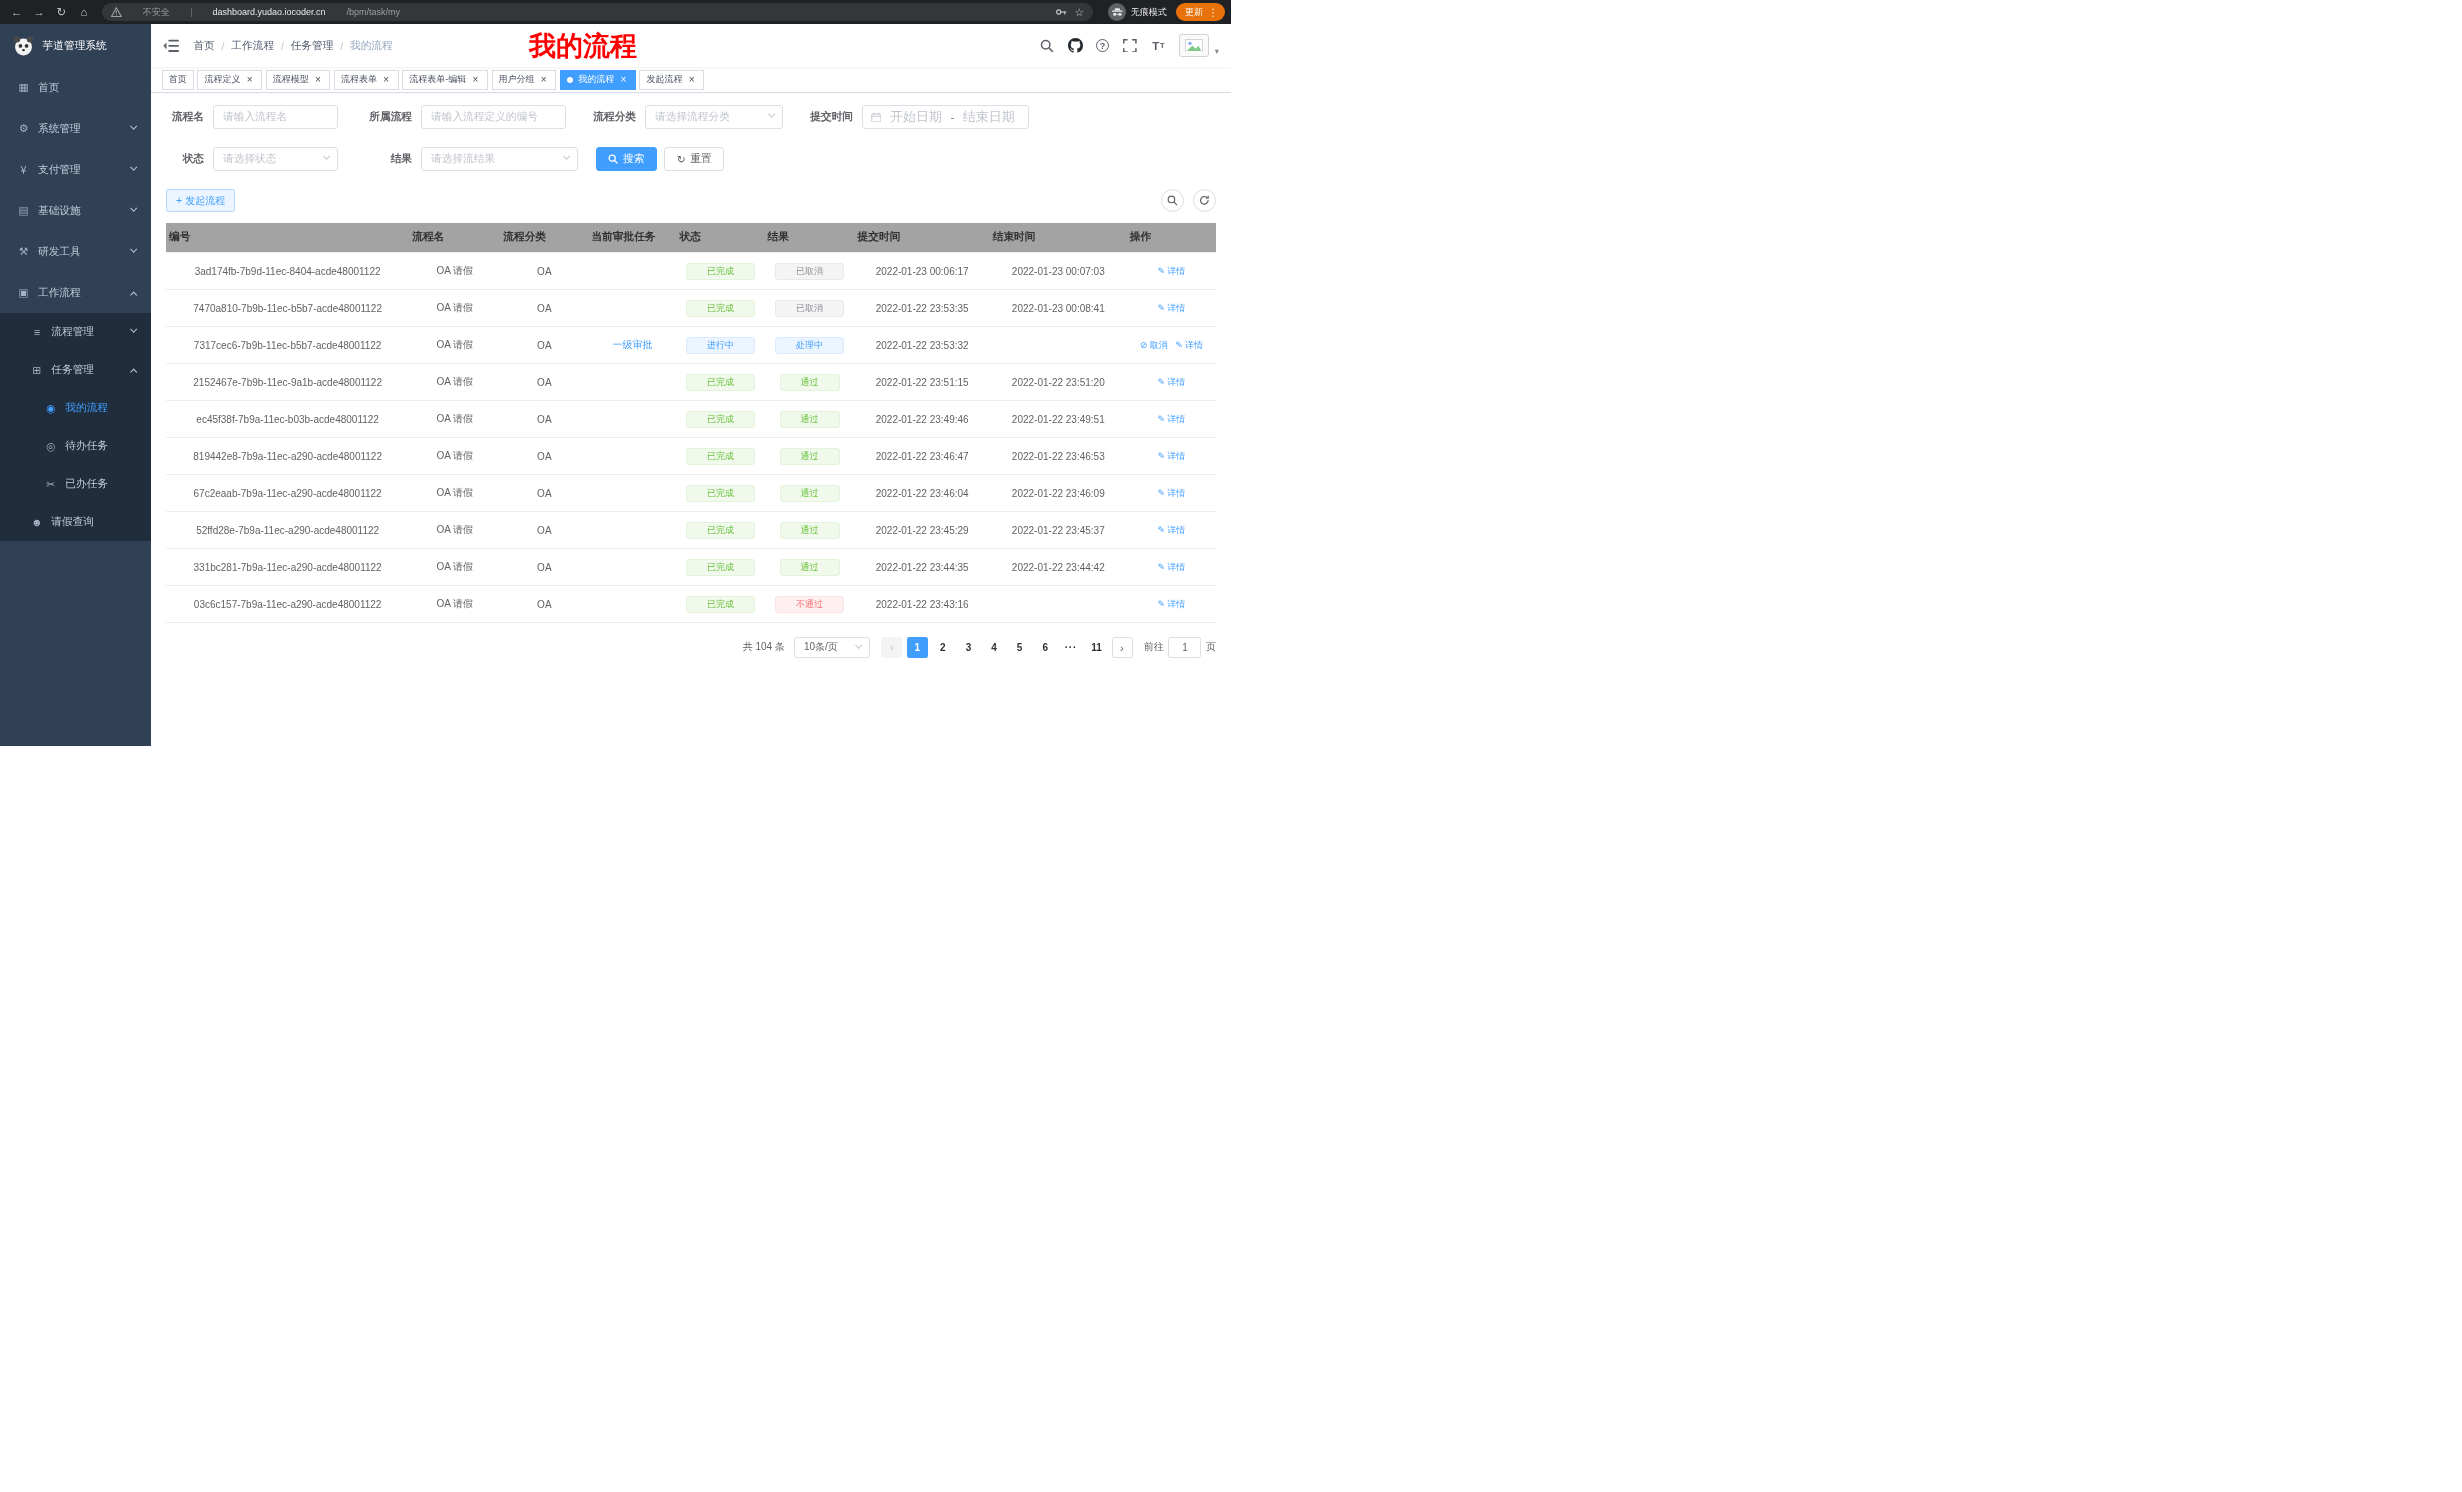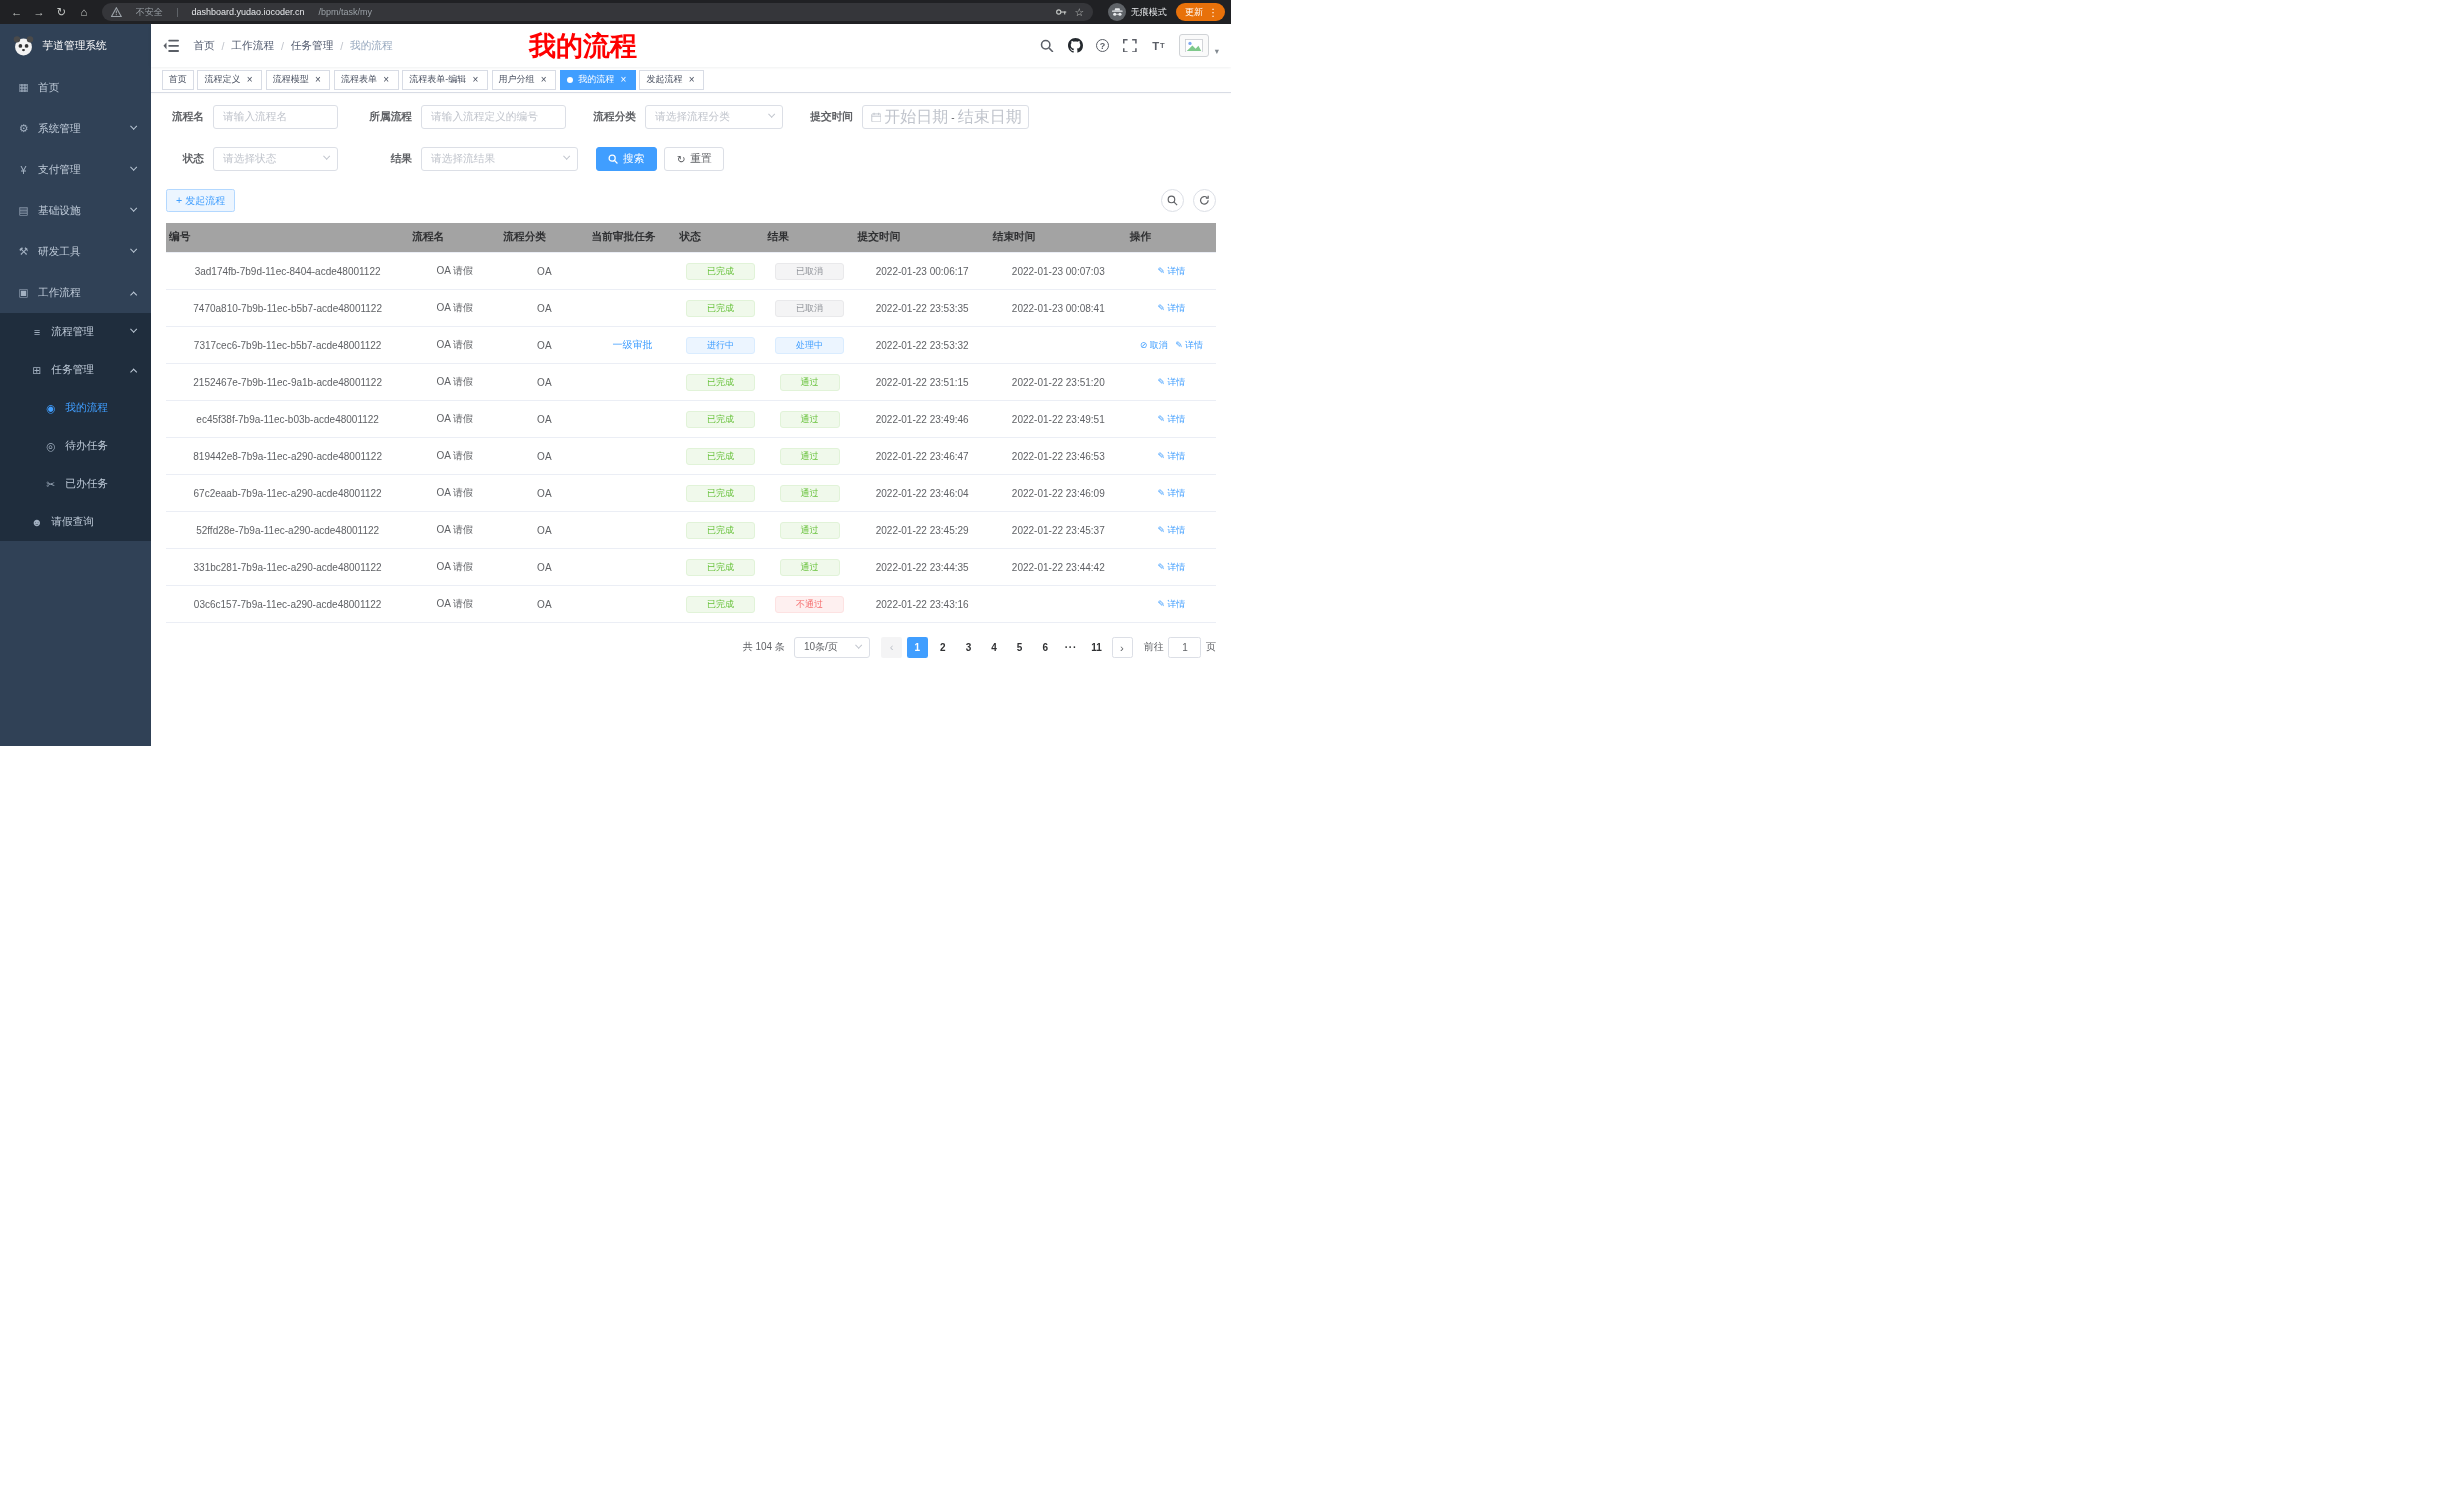--- a/index.html
+++ b/index.html
@@ -2,21 +2,21 @@
 <html style="font-size:12px"><head>
 <meta charset="utf-8">
 <style>
 *{margin:0;padding:0;box-sizing:border-box}
 html,body{width:1231px;height:746px;overflow:hidden}
 body{font-family:"Liberation Sans","DejaVu Sans",sans-serif;background:#fff;position:relative}
 
 
 .browser-bar{height:24px;background:#202124;display:flex;align-items:center;padding:0 6px;gap:1.5px}
 .nav-btn{width:21px;height:21px;line-height:21px;text-align:center;color:#c4c7c5;font-size:11.4px;cursor:pointer;flex-shrink:0}
-.url-bar{flex:1;height:18px;background:#35363a;border-radius:9px;margin:4px 6px;display:flex;align-items:center;padding:0 9px;gap:14px;font-size:9px;min-width:0}
+.url-bar{flex:1;height:18px;background:#35363a;border-radius:9px;margin:4px 6px;display:flex;align-items:center;padding:0 9px;gap:21px;font-size:9px;min-width:0}
 .sec-label{color:#9aa0a6}
 .url-divider{width:0.8px;height:9px;background:#5f6368}
 .url-host{color:#e8eaed}
 .url-path{color:#9aa0a6}
 .url-right{margin-left:auto;display:flex;align-items:center;gap:7.6px;color:#c4c7c5}
 .star{font-size:10.7px;color:#c4c7c5;cursor:pointer}
 .incog{display:flex;align-items:center;gap:4.6px;margin:0 7.6px;color:#e8eaed;font-size:9px;white-space:nowrap}
 .incog-circle{width:18px;height:18px;border-radius:50%;background:#5f6368;display:flex;align-items:center;justify-content:center}
 .update-pill{height:18px;background:#e8710a;border-radius:10px;display:flex;align-items:center;gap:5.3px;padding:0 6.8px 0 9px;color:#fff;font-size:9px;cursor:pointer;white-space:nowrap}
 .kebab{font-size:10px}
@@ -70,21 +70,21 @@
 .fi-label{font-size:10.7px;font-weight:700;color:#606266;text-align:right;padding-right:9px;white-space:nowrap}
 .w62{width:47px}.w86{width:65px}.w80{width:61px}
 .el-input{height:24px;border:0.8px solid #dcdfe6;border-radius:3px;padding:0 9px;font-size:10.7px;color:#606266;outline:none;background:#fff;font-family:Liberation Mono, monospace}
 .el-input::placeholder{color:#c0c4cc}
 .iw164{width:125px}.iw190{width:145px}
 .el-select{height:24px;border:0.8px solid #dcdfe6;border-radius:3px;padding:0 7.6px 0 9px;display:inline-flex;align-items:center;justify-content:space-between;cursor:pointer;background:#fff}
 .sw160{width:138px}.sw164{width:125px}.sw190{width:157px}
 .sel-placeholder{font-size:10.7px;color:#c0c4cc;overflow:hidden;white-space:nowrap}
 .sel-caret{width:5.3px;height:5.3px;border-right:1px solid #c0c4cc;border-bottom:1px solid #c0c4cc;transform:rotate(45deg) translate(-1.5px,-1.5px);flex-shrink:0;margin-left:4.6px}
 .date-range{width:167px;height:24px;border:0.8px solid #dcdfe6;border-radius:3px;display:flex;align-items:center;padding:0 7.6px;gap:3px;cursor:pointer;background:#fff}
-.dr-ph{flex:1;text-align:left;font-size:16px;color:#c0c4cc;white-space:nowrap}
+.dr-ph{flex:1;text-align:center;font-size:13px;color:#c0c4cc;white-space:nowrap}
 .dr-sep{color:#606266;font-size:10px}
 .btn{height:24px;border-radius:3px;font-size:10.7px;display:inline-flex;align-items:center;gap:4.6px;padding:0 11.4px;cursor:pointer;border:0.8px solid transparent;font-family:inherit;white-space:nowrap}
 .btn.primary{background:#409eff;border-color:#409eff;color:#fff}
 .btn.default{background:#fff;border-color:#dcdfe6;color:#606266;margin-left:7.6px}
 .refresh-glyph{font-size:10.7px;line-height:1}
 
 
 .toolbar{display:flex;align-items:center;margin:3px 0 10.7px}
 .btn.create{height:23px;font-size:10px;background:#ecf5ff;border-color:#b3d8ff;color:#409eff;padding:0 9px;gap:3px;border-radius:2.3px}
 .plus{font-size:10.7px;line-height:1}

